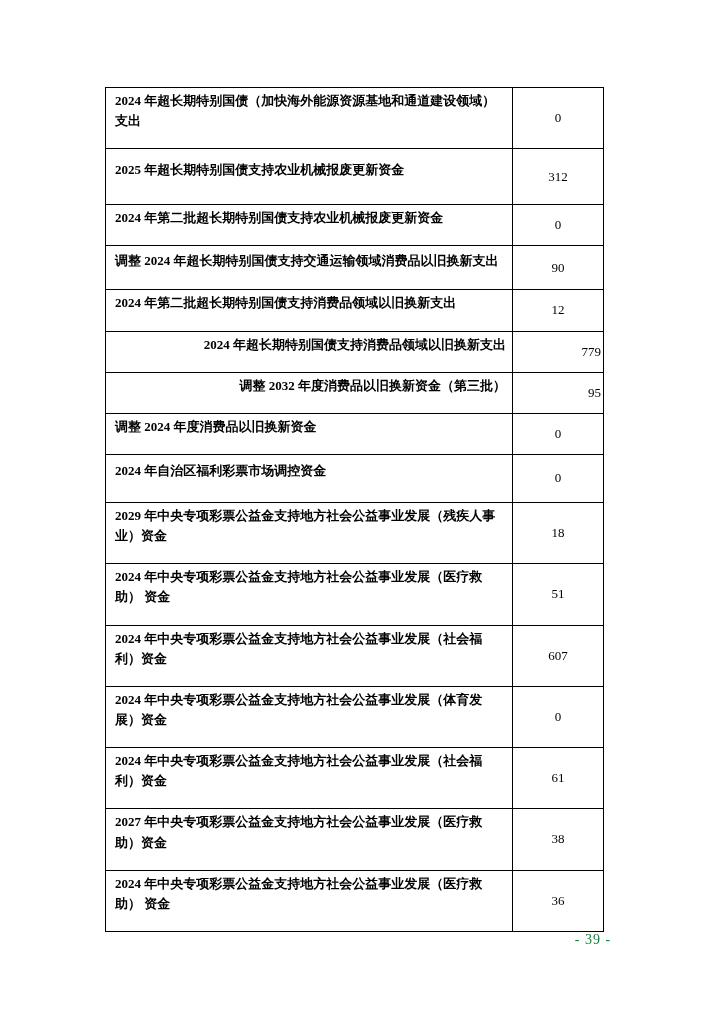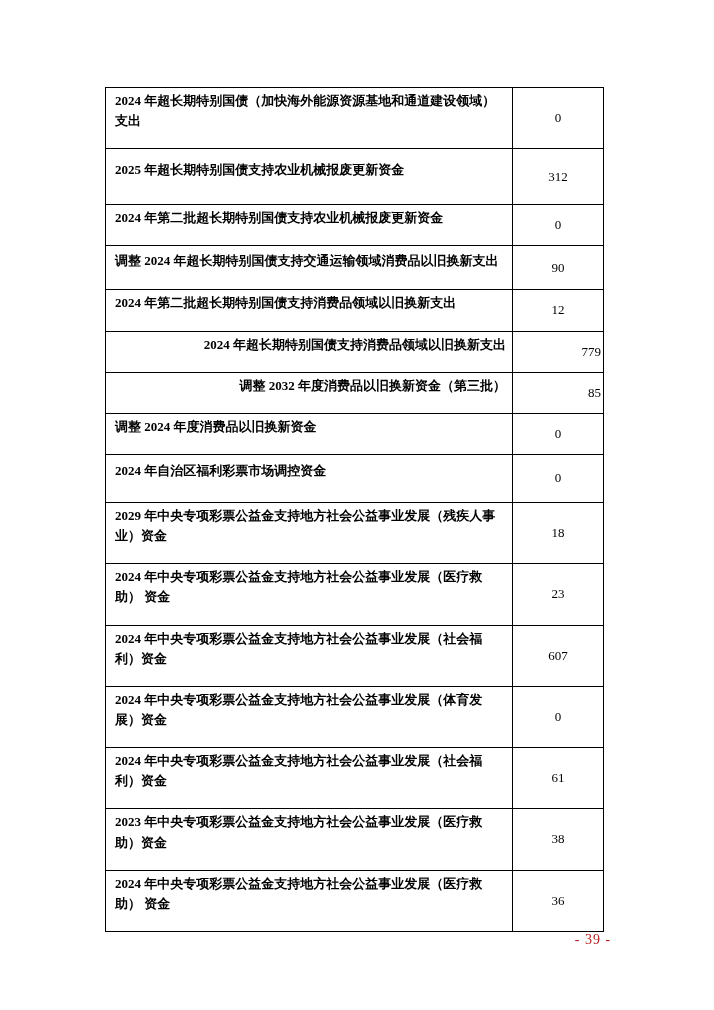--- a/index.html
+++ b/index.html
@@ -59,21 +59,21 @@
   tr:nth-child(17) td { height: 40px; }
   tr:nth-child(18) td { height: 42px; }
   tr:nth-child(19) td { height: 40px; }
   .page-footer {
     position: absolute;
     top: 932px;
     left: 548px;
     width: 90px;
     text-align: center;
     font-size: 14px;
-    color: #b91c1c;
+    color: #15803d;
     letter-spacing: 1px;
   }
 </style>
 </head>
 <body>
 
 <div class="page">
 
   <table class="budget-table">
     <colgroup>
@@ -107,60 +107,60 @@
     <td class="amount-cell">12</td>
   </tr>
 
   <tr>
     <td class="name-cell">2024 年超长期特别国债支持消费品领域以旧换新支出</td>
     <td class="amount-cell">779</td>
   </tr>
 
   <tr>
     <td class="name-cell">调整 2032 年度消费品以旧换新资金（第三批）</td>
-    <td class="amount-cell">85</td>
+    <td class="amount-cell">95</td>
   </tr>
 
   <tr>
     <td class="name-cell">调整 2024 年度消费品以旧换新资金</td>
     <td class="amount-cell">0</td>
   </tr>
 
   <tr>
     <td class="name-cell">2024 年自治区福利彩票市场调控资金</td>
     <td class="amount-cell">0</td>
   </tr>
 
   <tr>
     <td class="name-cell">2029 年中央专项彩票公益金支持地方社会公益事业发展（残疾人事业）资金</td>
     <td class="amount-cell">18</td>
   </tr>
 
   <tr>
     <td class="name-cell">2024 年中央专项彩票公益金支持地方社会公益事业发展（医疗救助） 资金</td>
-    <td class="amount-cell">23</td>
+    <td class="amount-cell">51</td>
   </tr>
 
   <tr>
     <td class="name-cell">2024 年中央专项彩票公益金支持地方社会公益事业发展（社会福利）资金</td>
     <td class="amount-cell">607</td>
   </tr>
 
   <tr>
     <td class="name-cell">2024 年中央专项彩票公益金支持地方社会公益事业发展（体育发展）资金</td>
     <td class="amount-cell">0</td>
   </tr>
 
   <tr>
     <td class="name-cell">2024 年中央专项彩票公益金支持地方社会公益事业发展（社会福利）资金</td>
     <td class="amount-cell">61</td>
   </tr>
 
   <tr>
-    <td class="name-cell">2023 年中央专项彩票公益金支持地方社会公益事业发展（医疗救助）资金</td>
+    <td class="name-cell">2027 年中央专项彩票公益金支持地方社会公益事业发展（医疗救助）资金</td>
     <td class="amount-cell">38</td>
   </tr>
 
 
   <tr>
     <td class="name-cell">2024 年中央专项彩票公益金支持地方社会公益事业发展（医疗救助） 资金</td>
     <td class="amount-cell">36</td>
   </tr>
 
 </tbody>

